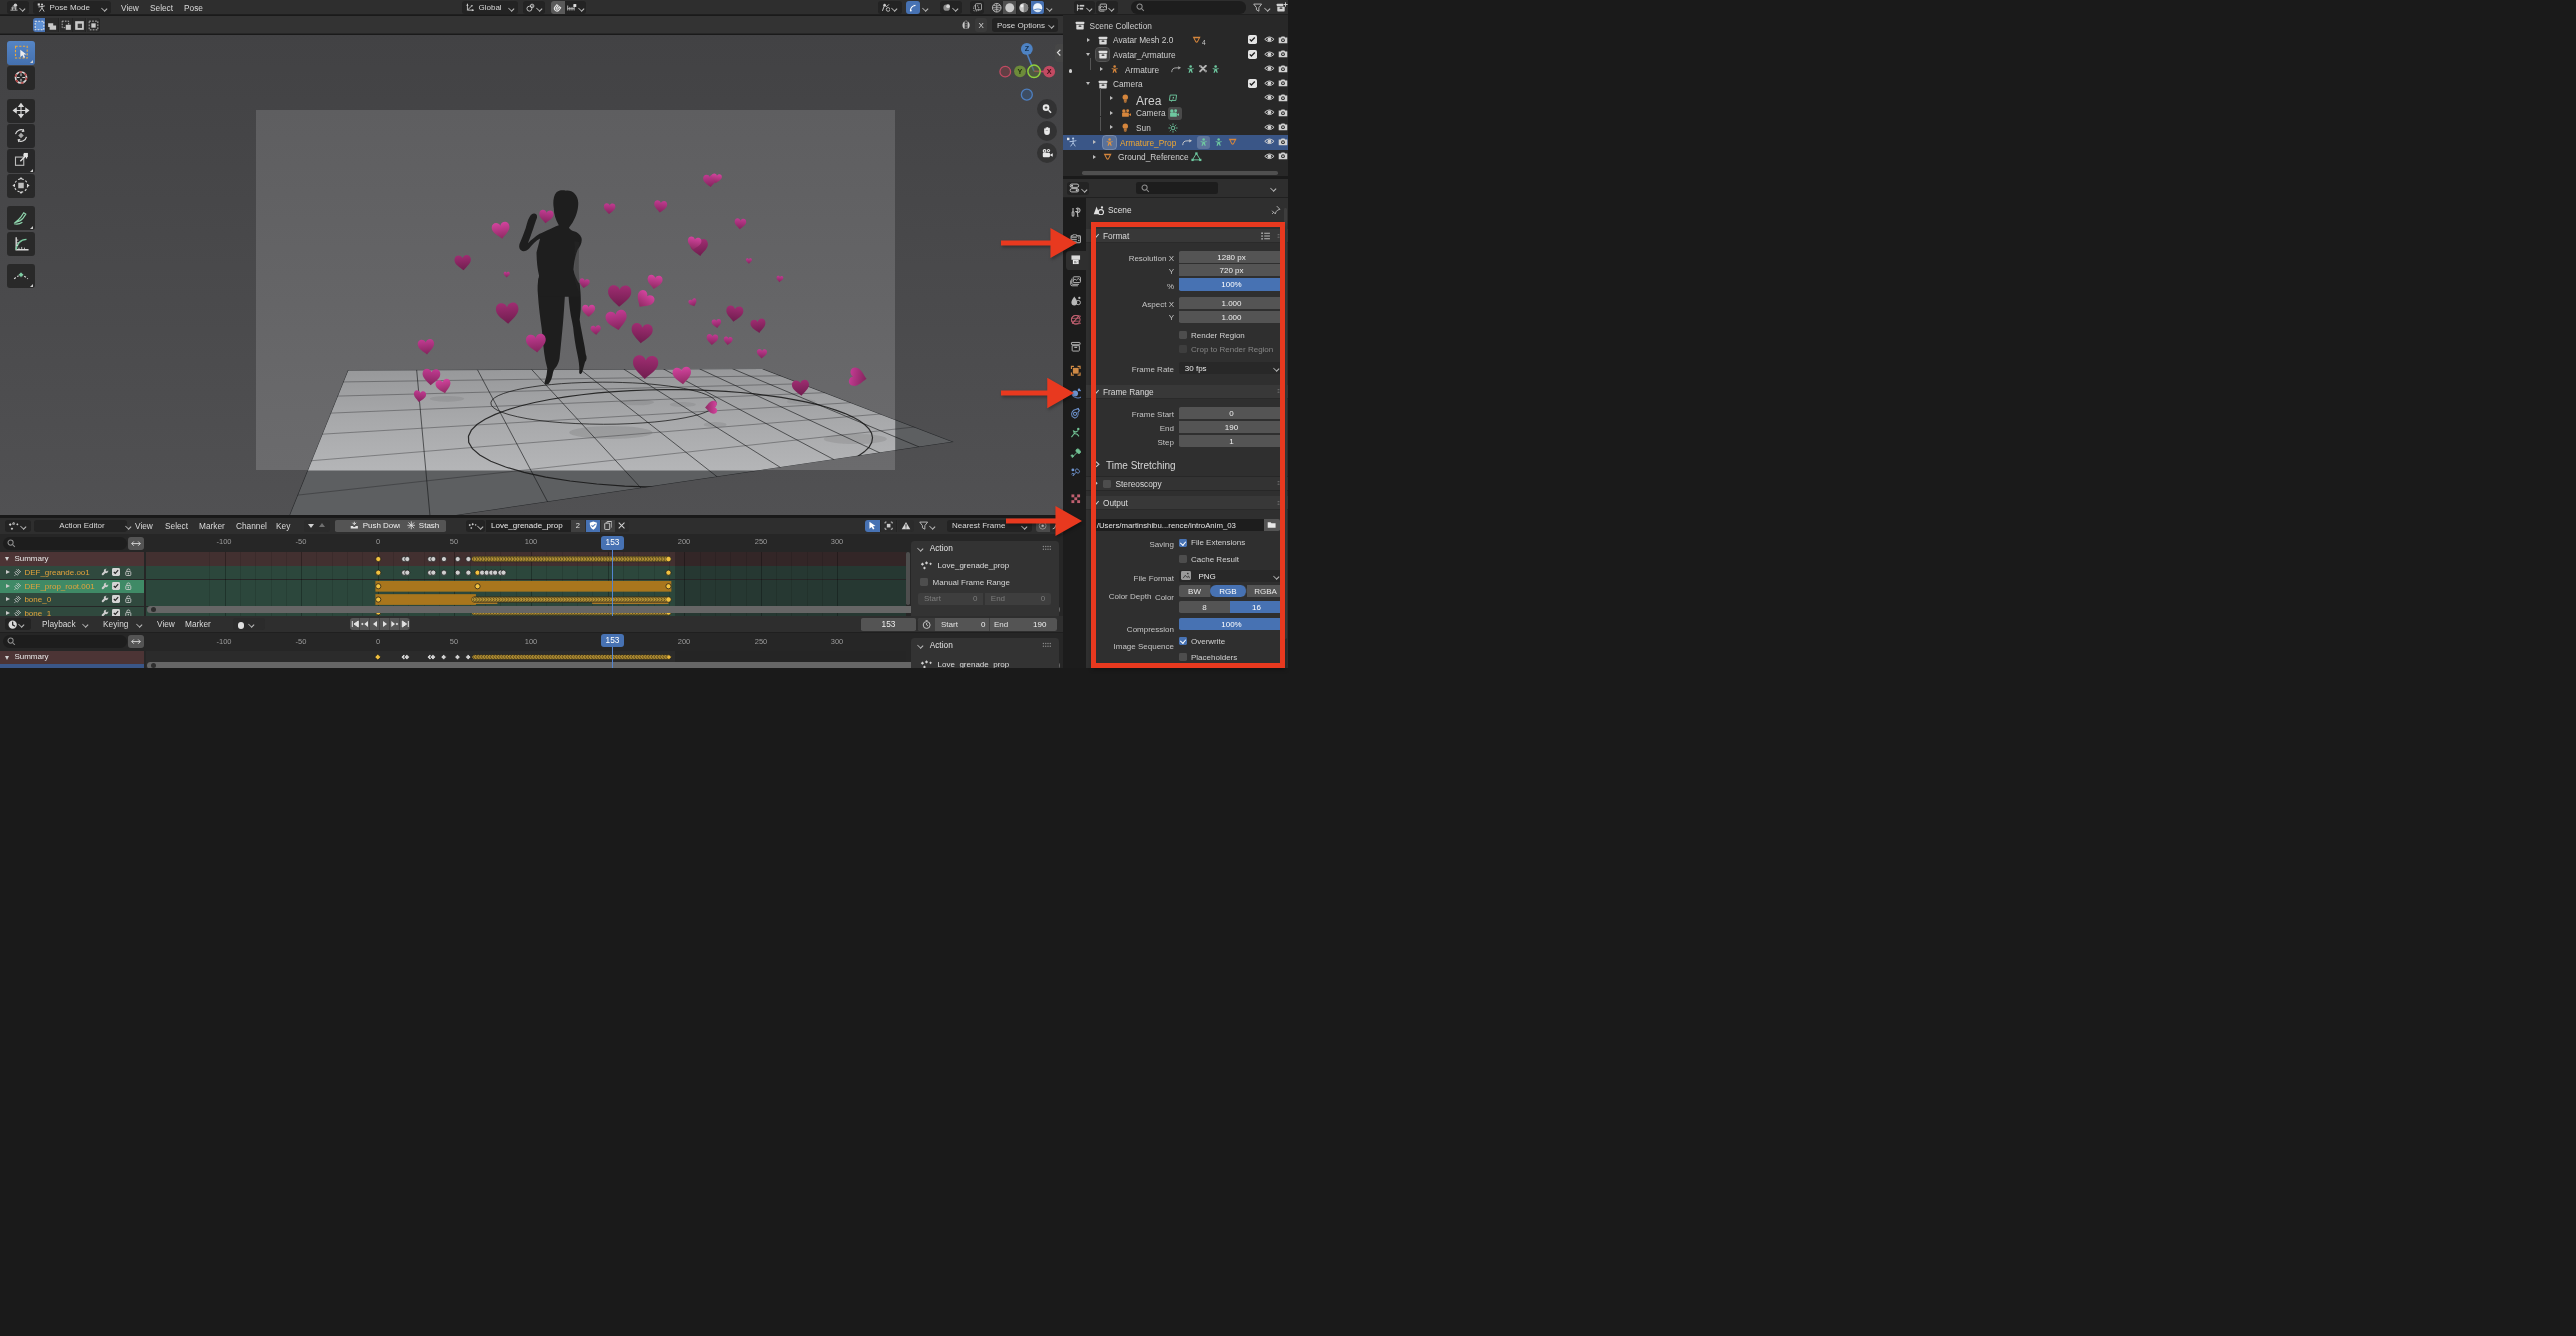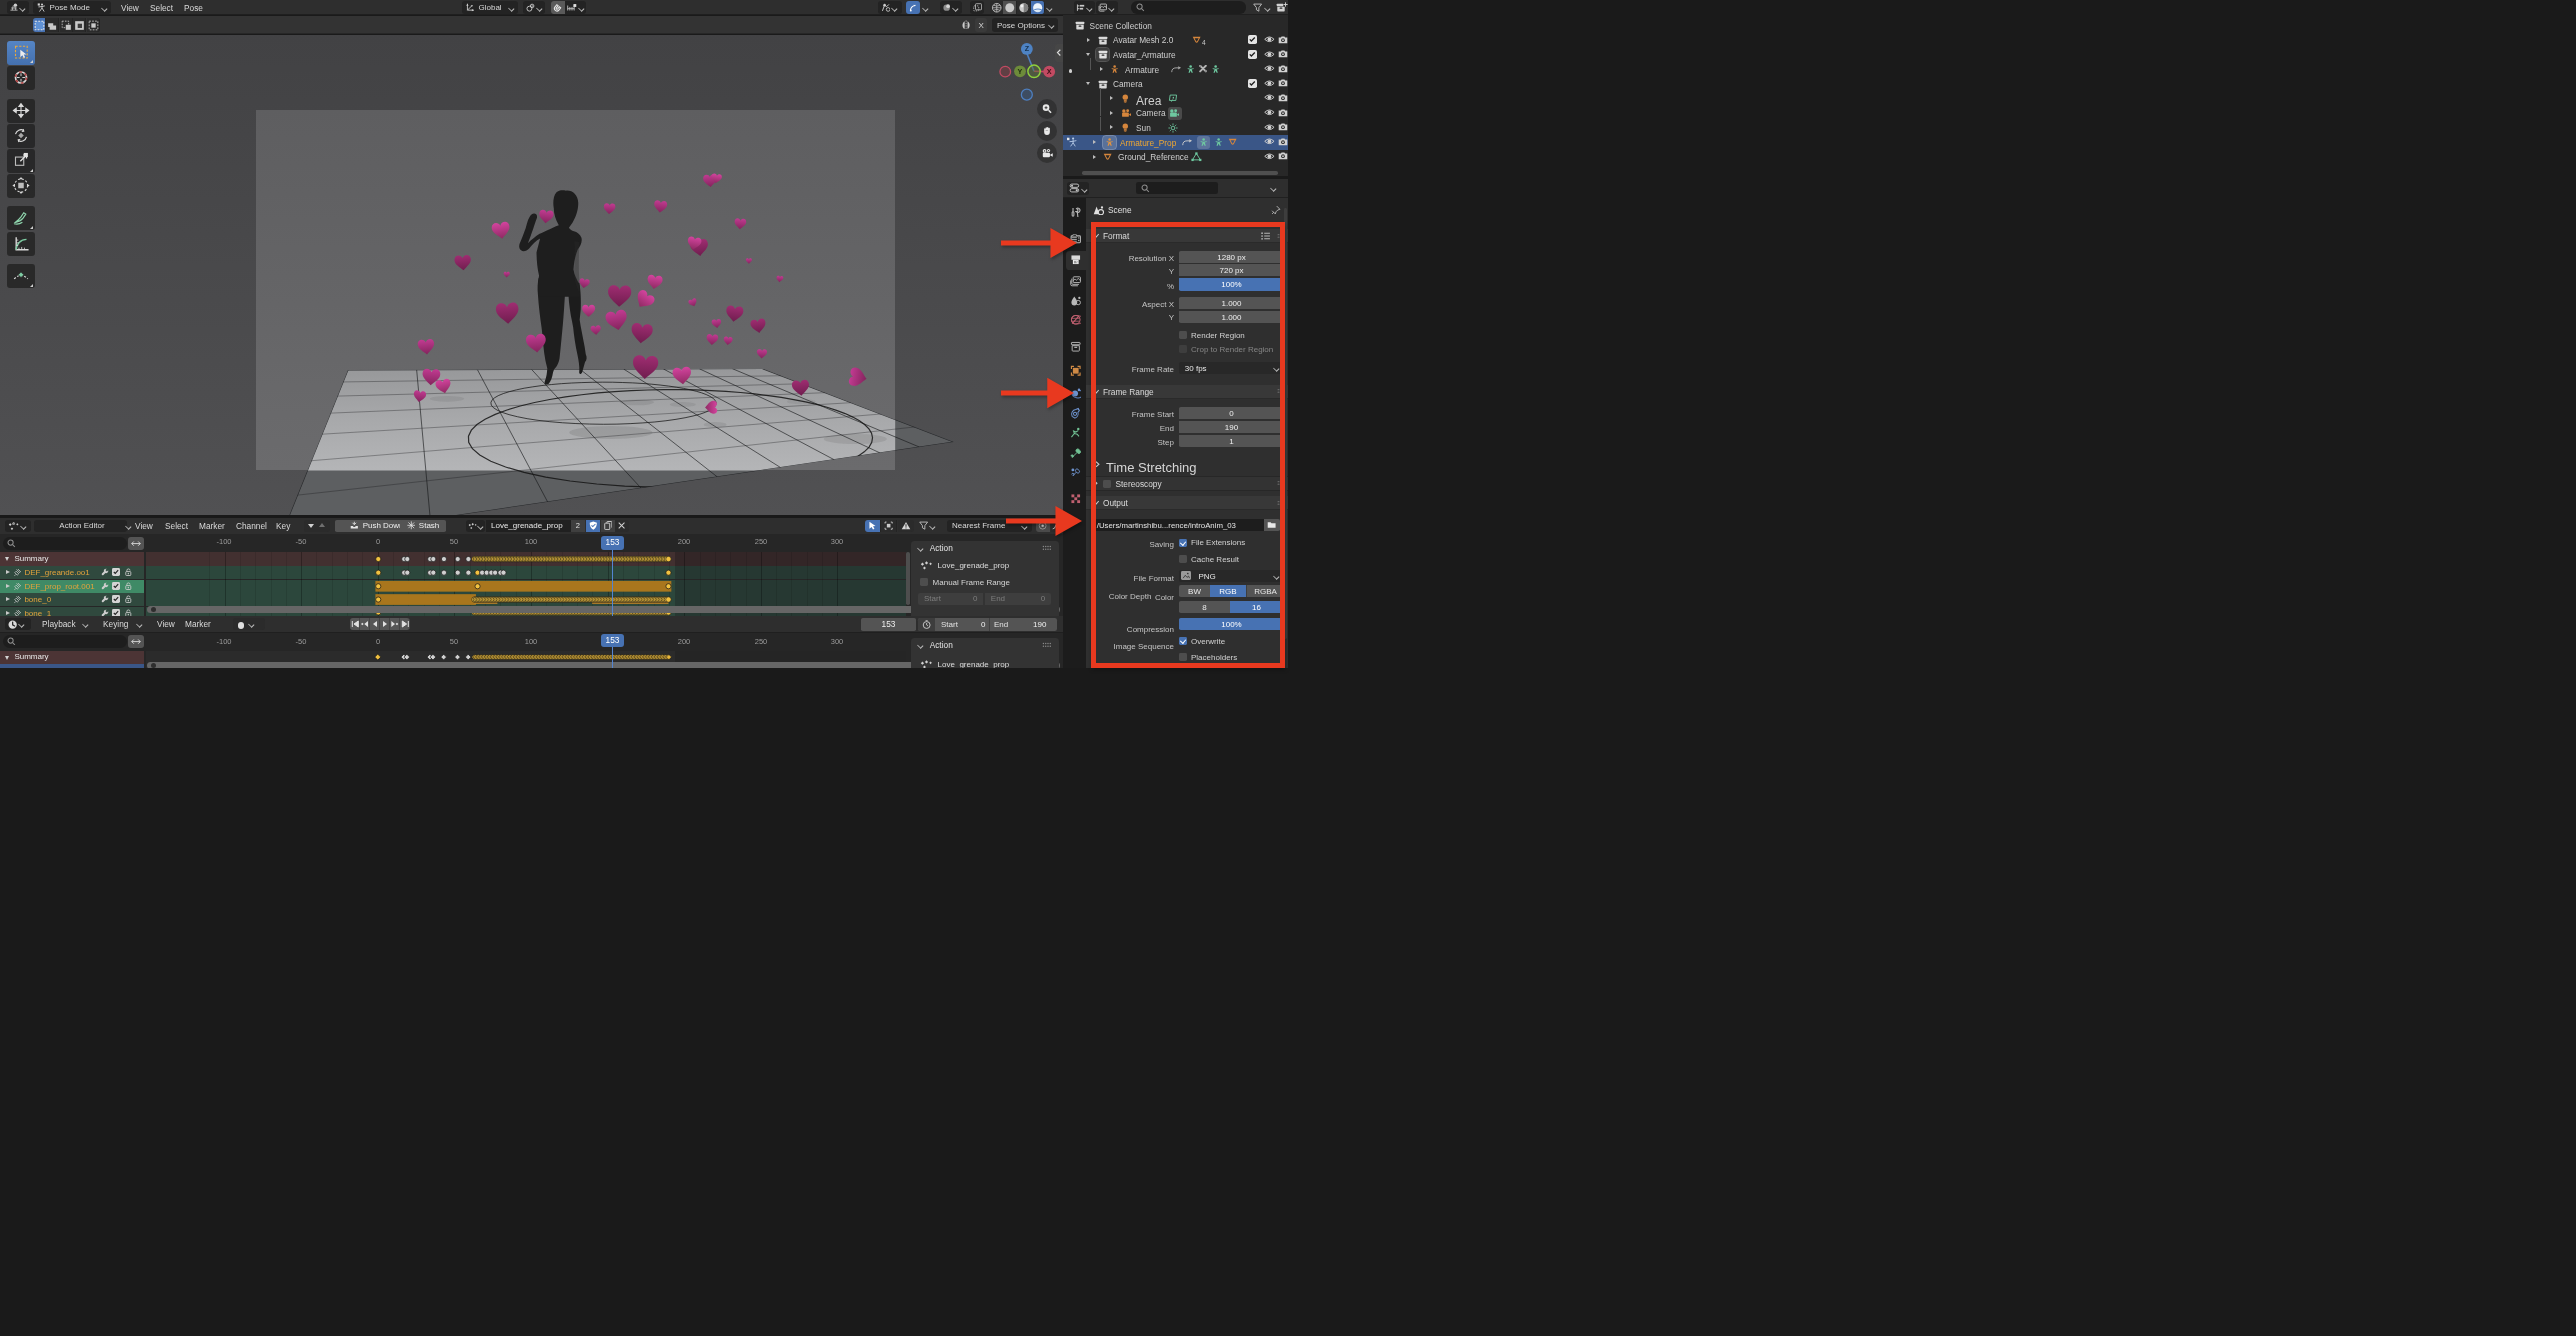--- a/index.html
+++ b/index.html
@@ -1913,21 +1913,21 @@
       </svg>
       <div class="abs" style="left:0;top:212px;width:88px;text-align:right;color:#c5c5c5;font-size:8px">Frame Start</div>
       <div class="abs" style="left:93px;top:209px;width:105px;height:12px;background:#545454;border-radius:1.8px 1.8px 0 0;color:#f0f0f0;font-size:8px;display:flex;align-items:center;justify-content:center">0</div>
       <div class="abs" style="left:0;top:226px;width:88px;text-align:right;color:#c5c5c5;font-size:8px">End</div>
       <div class="abs" style="left:93px;top:223px;width:105px;height:12px;background:#545454;border-radius:0;color:#f0f0f0;font-size:8px;display:flex;align-items:center;justify-content:center">190</div>
       <div class="abs" style="left:0;top:240px;width:88px;text-align:right;color:#c5c5c5;font-size:8px">Step</div>
       <div class="abs" style="left:93px;top:237px;width:105px;height:12px;background:#545454;border-radius:0 0 1.8px 1.8px;color:#f0f0f0;font-size:8px;display:flex;align-items:center;justify-content:center">1</div>
       <svg class="abs" style="left:9.3px;top:263px" width="5" height="6.5" viewBox="0 0 7 9">
         <path d="M1.5,1 L5.5,4.5 L1.5,8" stroke="#c6c6c6" stroke-width="1.5" fill="none"></path>
       </svg>
-      <span class="abs" style="left:20px;top:262px;font-size:13px;color:#d6d6d6">Time Stretching</span>
+      <span class="abs" style="left:20px;top:262px;font-size:10px;color:#d6d6d6">Time Stretching</span>
       <div class="abs" style="left:0;top:278px;width:202px;height:15px;background:#333333;border-top:0.7px solid #272727;border-bottom:0.7px solid #272727"></div>
       <svg class="abs" style="left:7.2px;top:282px" width="5" height="6.5" viewBox="0 0 7 9">
         <path d="M1.5,1 L5.5,4.5 L1.5,8" stroke="#c6c6c6" stroke-width="1.5" fill="none"></path>
       </svg>
       <span class="ck abs" style="left:16.5px;top:282px"></span>
       <span class="abs" style="left:29.5px;top:281px;font-size:8.3px;color:#dcdcdc">Stereoscopy</span>
       <svg class="abs" style="left:191px;top:282px" width="8.6" height="6.5" viewBox="0 0 14 9">
         <circle cx="2.0" cy="2" r="1" fill="#7e7e7e"></circle>
         <circle cx="2.0" cy="6" r="1" fill="#7e7e7e"></circle>
         <circle cx="5.2" cy="2" r="1" fill="#7e7e7e"></circle>
@@ -1967,21 +1967,21 @@
       <div class="abs" style="left:93px;top:372px;width:105px;height:12.2px;background:#282828;border-radius:1.8px;color:#e8e8e8;font-size:8px;display:flex;align-items:center;padding-left:19.4px">PNG</div>
       <div class="abs" style="left:95px;top:373px;width:10px;height:9.3px;background:#9a9a9a;border-radius:1.4px">
         <svg width="10" height="9.3" viewBox="0 0 14 13">
           <path d="M3,10 l3,-4 l2.5,3 l2,-2 l1.5,3" stroke="#333" stroke-width="1.2" fill="none"></path>
           <circle cx="9.5" cy="3.5" r="1.2" fill="#333"></circle>
         </svg>
       </div>
       <span class="chev abs" style="left:188px;top:375px"></span>
       <div class="abs" style="left:0;top:395px;width:88px;text-align:right;color:#c5c5c5;font-size:8px">Color</div>
       <div class="abs" style="left:93px;top:387px;width:32px;height:12.2px;background:#545454;border-radius:1.8px 0 0 1.8px;color:#e8e8e8;font-size:8px;display:flex;align-items:center;justify-content:center;border-right:0.7px solid #3e3e3e">BW</div>
-      <div class="abs" style="left:124px;top:387px;width:37px;height:12.2px;background:#4772b3;border-radius:0;color:#fff;font-size:8px;display:flex;align-items:center;justify-content:center;border-right:0.7px solid #3e3e3e">RGB</div>
+      <div class="abs" style="left:124px;top:387px;width:37px;height:12.2px;background:#4772b3;border-radius:6px;color:#fff;font-size:8px;display:flex;align-items:center;justify-content:center;border-right:0.7px solid #3e3e3e">RGB</div>
       <div class="abs" style="left:161px;top:387px;width:37px;height:12.2px;background:#545454;border-radius:0 1.8px 1.8px 0;color:#e8e8e8;font-size:8px;display:flex;align-items:center;justify-content:center;border-right:none">RGBA</div>
       <div class="abs" style="left:0;top:394px;width:88px;text-align:center;color:#c5c5c5;font-size:8px">Color Depth</div>
       <div class="abs" style="left:93px;top:403px;width:52px;height:12.2px;background:#545454;border-radius:1.8px 0 0 1.8px;color:#e8e8e8;font-size:8px;display:flex;align-items:center;justify-content:center;border-right:0.7px solid #3e3e3e">8</div>
       <div class="abs" style="left:144px;top:403px;width:53px;height:12.2px;background:#4772b3;border-radius:0 1.8px 1.8px 0;color:#fff;font-size:8px;display:flex;align-items:center;justify-content:center">16</div>
       <div class="abs" style="left:0;top:427px;width:88px;text-align:right;color:#c5c5c5;font-size:8px">Compression</div>
       <div class="abs" style="left:93px;top:420px;width:105px;height:12.2px;background:#4772b3;border-radius:1.8px;color:#fff;font-size:8px;display:flex;align-items:center;justify-content:center">100%</div>
       <div class="abs" style="left:0;top:444px;width:88px;text-align:right;color:#c5c5c5;font-size:8px">Image Sequence</div>
       <span class="ckb abs" style="left:93px;top:439px"></span>
       <span class="abs" style="left:105px;top:439px;font-size:8px;color:#d2d2d2">Overwrite</span>
       <span class="ck abs" style="left:93px;top:455px"></span>

